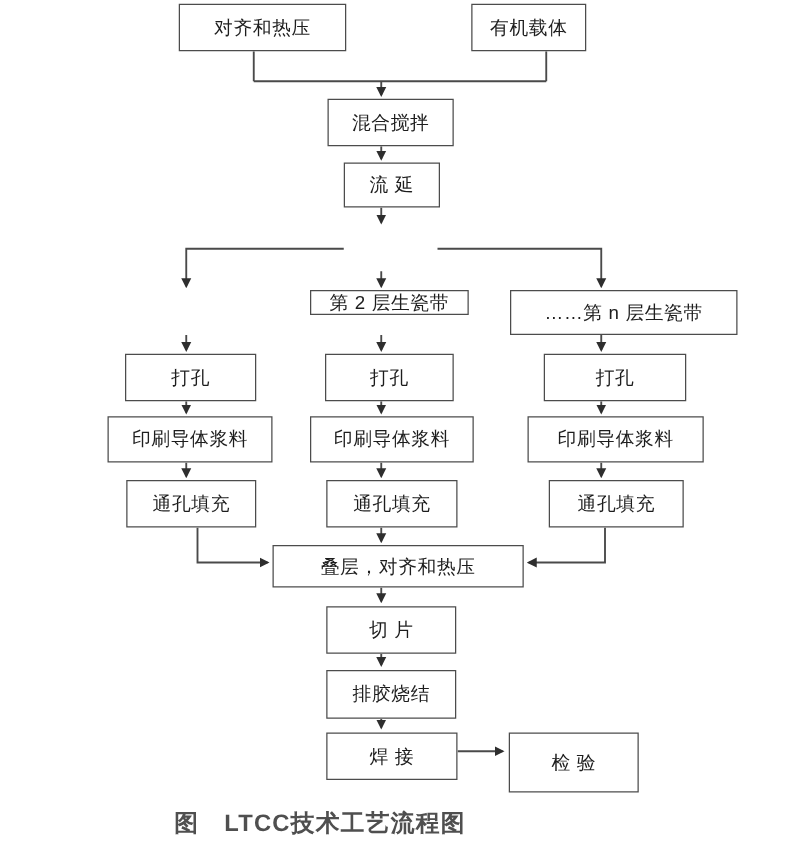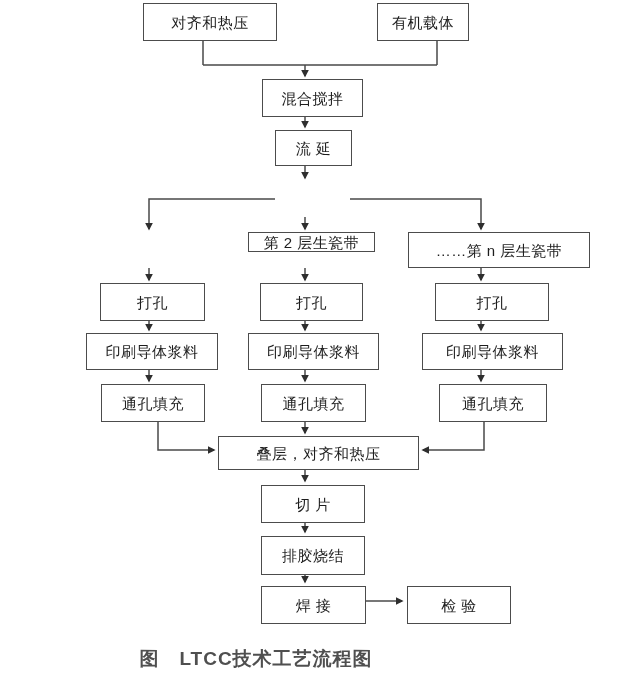--- a/index.html
+++ b/index.html
@@ -113,17 +113,17 @@
   <div class="box" style="left:439px;top:384px;width:108px;height:38px;">通孔填充</div>
 
   <div class="box" style="left:218px;top:436px;width:201px;height:34px;">叠层，对齐和热压</div>
 
   <div class="box" style="left:261px;top:485px;width:104px;height:38px;">切 片</div>
 
   <div class="box" style="left:261px;top:536px;width:104px;height:39px;">排胶烧结</div>
 
   <div class="box" style="left:261px;top:586px;width:105px;height:38px;">焊 接</div>
 
-  <div class="box" style="left:407px;top:586px;width:104px;height:38px;">检 验</div>
+  <div class="box" style="left:407px;top:586px;width:104px;height:48px;">检 验</div>
 
   <div class="caption">图　LTCC技术工艺流程图</div>
 
 </div>
 
 </body></html>

